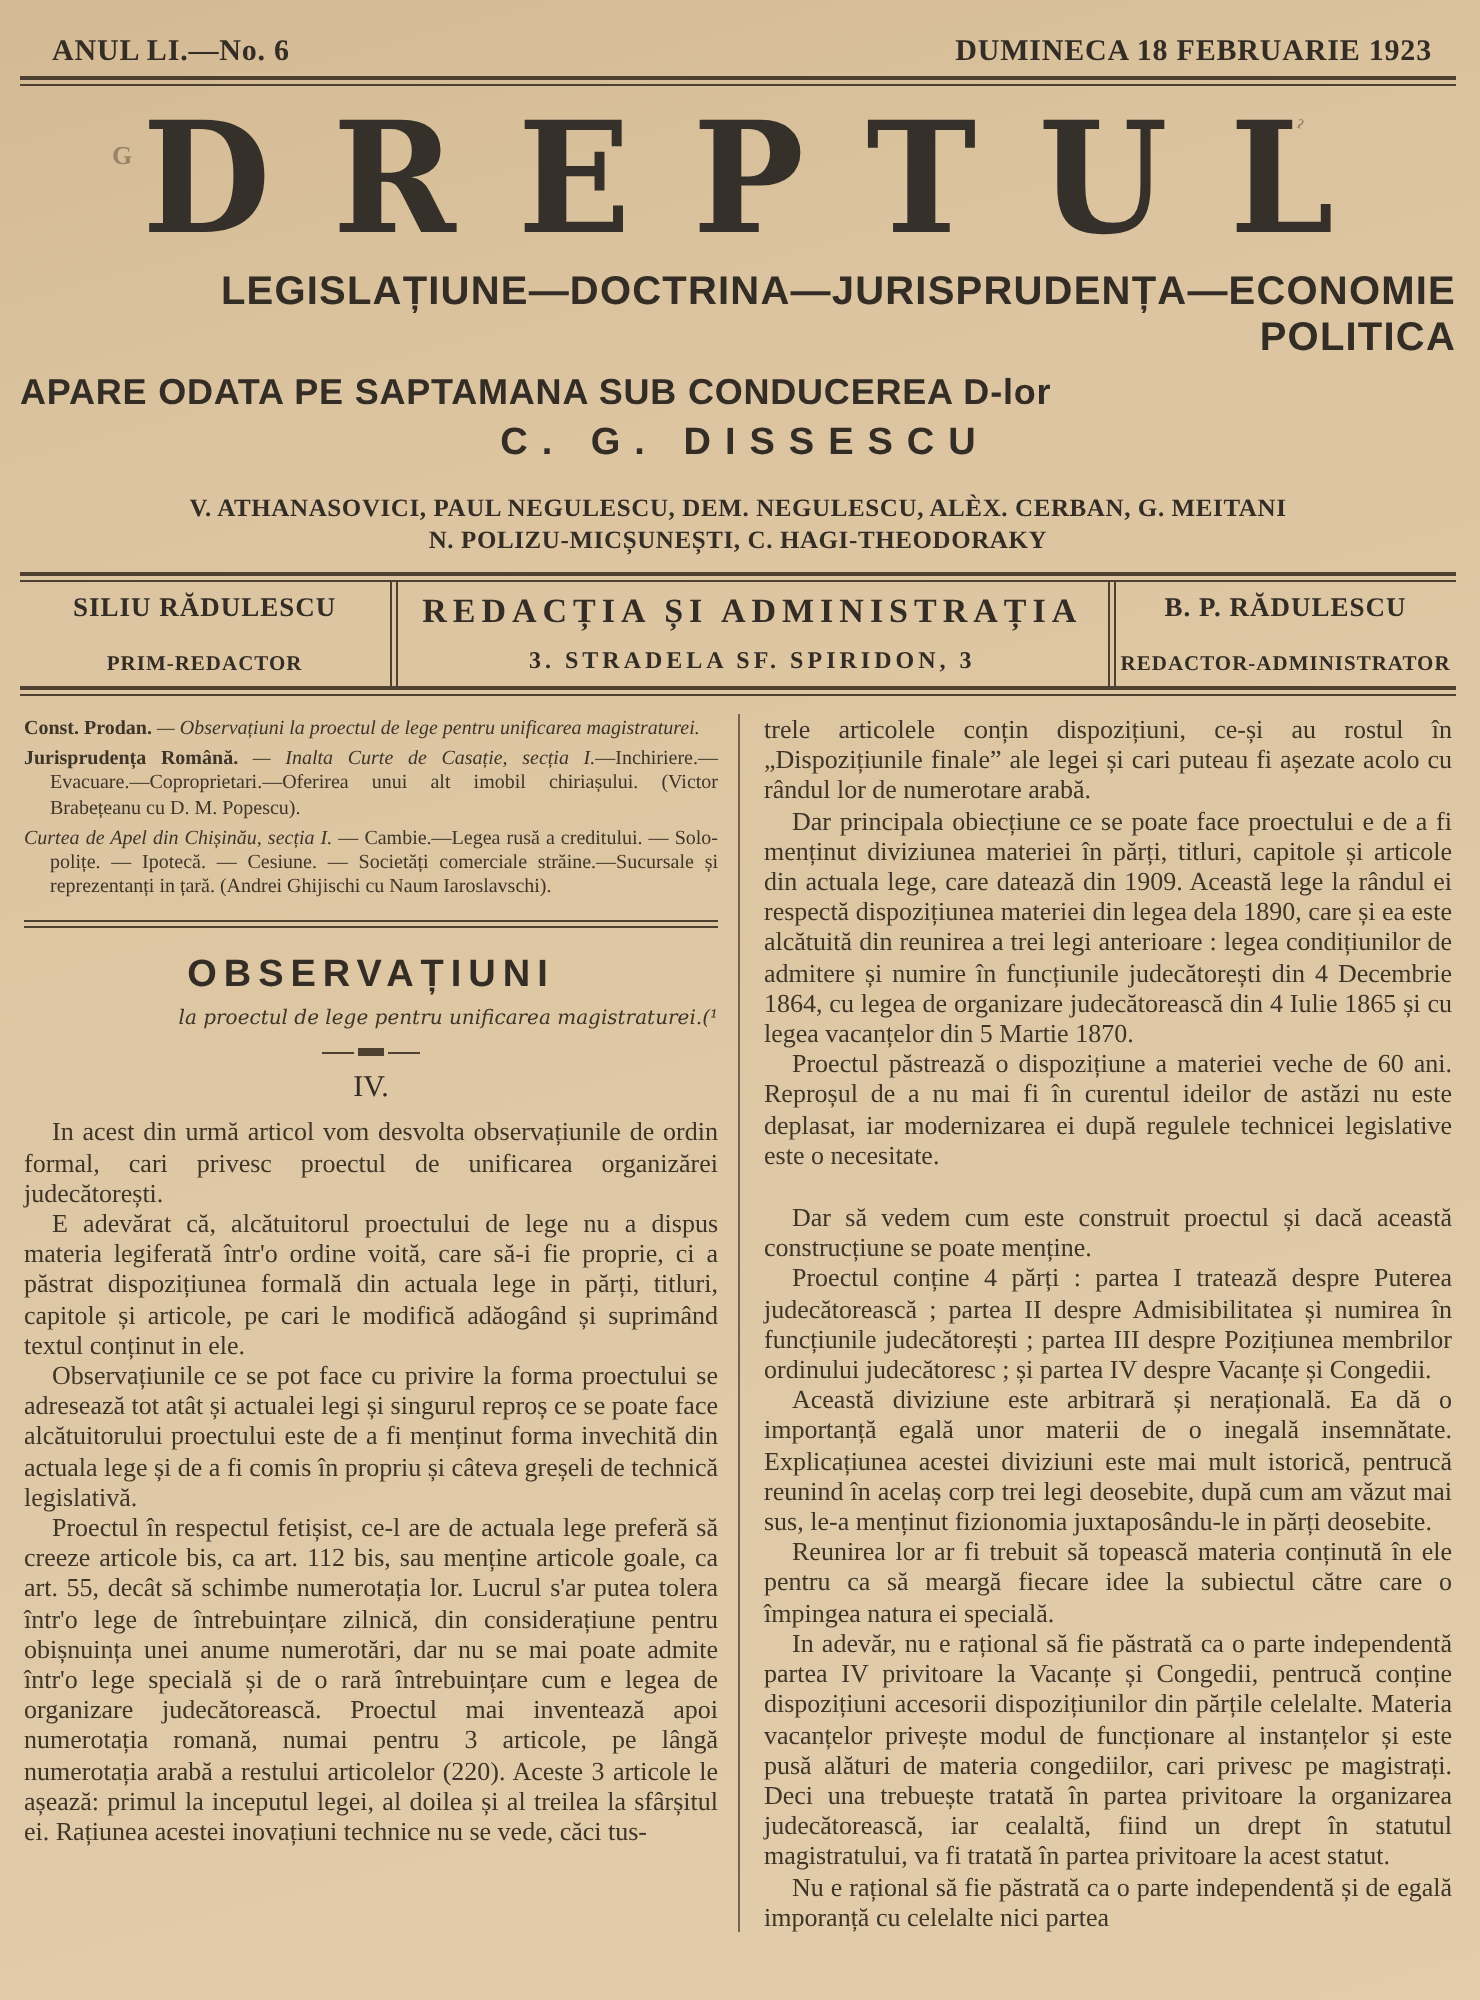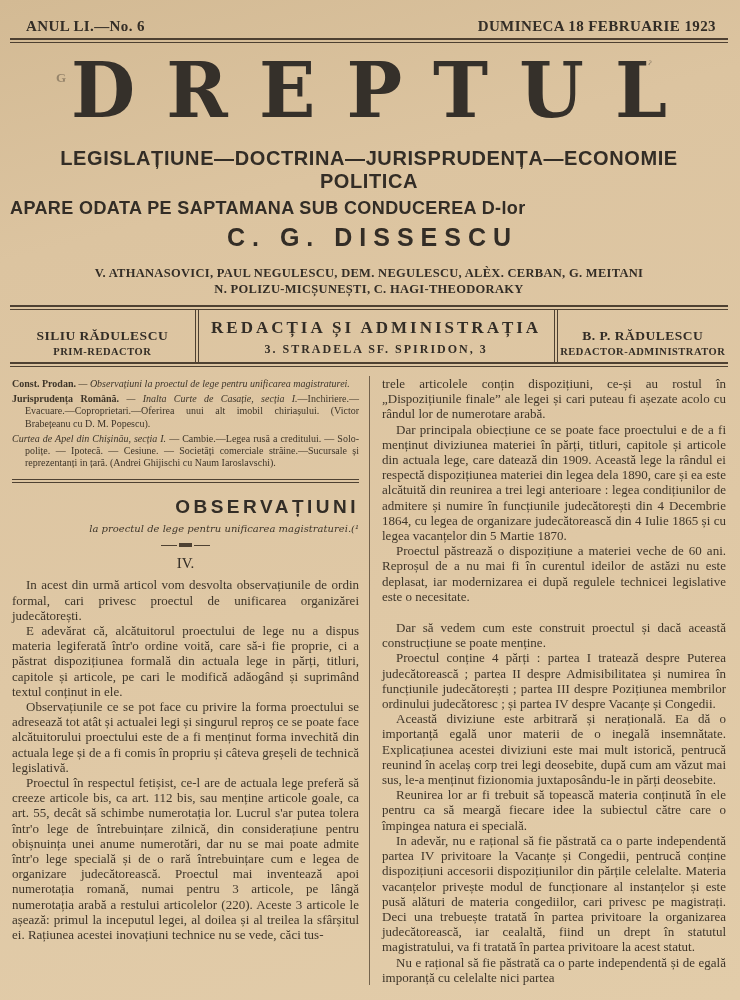--- a/index.html
+++ b/index.html
@@ -34,42 +34,42 @@
   .hr2.thin{height:4px;border-top:1px solid var(--rule);border-bottom:1px solid var(--rule);}
 
   .masthead-title{
     margin:10px 0 2px;padding-left:.42em;
     font-family:"DejaVu Serif", serif;font-weight:bold;
     font-size:74px;line-height:1.0;letter-spacing:.42em;
     text-align:center;color:#35302a;
     transform:scaleY(1.04);
   }
   .masthead-subtitle{
-    margin-top:20px;text-align:center;
+    margin-top:8px;text-align:right;
     font-family:"Liberation Sans", sans-serif;font-weight:bold;
     font-size:20px;letter-spacing:.6px;color:var(--ink-dark);
   }
   .masthead-tagline{
     margin-top:5px;
     font-family:"Liberation Sans", sans-serif;font-weight:bold;
     font-size:18px;letter-spacing:.4px;color:var(--ink-dark);
   }
   .masthead-director{
     margin-top:4px;text-align:center;padding-left:7px;
     font-family:"Liberation Sans", sans-serif;font-weight:bold;
-    font-size:25px;letter-spacing:7px;color:var(--ink-dark);
+    font-size:19px;letter-spacing:7px;color:var(--ink-dark);
   }
   .masthead-editors{
     margin-top:14px;text-align:center;
     font-weight:bold;font-size:12.5px;letter-spacing:.3px;color:var(--ink-dark);
   }
   .masthead-editors.second{margin-top:1px;margin-bottom:8px;}
 
   .band{display:flex;align-items:stretch;min-height:52px;}
-  .band-cell{display:flex;flex-direction:column;justify-content:flex-end;text-align:center;padding:5px 2px;}
+  .band-cell{display:flex;flex-direction:column;justify-content:space-between;text-align:center;padding:5px 2px;}
   .band-cell.left{width:26%;}
   .band-cell.center{width:50%;}
   .band-cell.right{width:24%;}
   .band-sep{width:4px;border-left:1px solid var(--rule);border-right:1px solid var(--rule);}
   .band-name{font-weight:bold;font-size:13.5px;letter-spacing:.5px;color:var(--ink-dark);}
   .band-role{font-weight:bold;font-size:10.5px;letter-spacing:.5px;margin-top:2px;color:var(--ink-dark);}
   .band-title{font-weight:bold;font-size:17px;letter-spacing:3px;color:var(--ink-dark);}
   .band-address{font-weight:bold;font-size:12px;letter-spacing:2px;margin-top:4px;color:var(--ink-dark);}
 
   .cols{display:flex;margin-top:9px;}
@@ -87,21 +87,21 @@
   .summary-entry{
     font-size:10px;line-height:1.22;text-align:justify;
     padding-left:13px;text-indent:-13px;margin-bottom:3px;color:var(--ink);
   }
   .b{font-weight:bold;}
   .it{font-style:italic;}
 
   .summary-rule{margin:10px 0 0;}
 
   .article-heading{
-    margin:13px 0 5px;text-align:right;
+    margin:13px 0 5px;text-align:center;
     font-family:"Liberation Sans", sans-serif;font-weight:bold;
     font-size:19px;letter-spacing:3.5px;color:var(--ink-dark);
   }
   .article-subtitle{
     text-align:right;font-style:italic;
     font-family:"DejaVu Serif", serif;font-size:10px;color:var(--ink);
   }
   .ornament{display:flex;align-items:center;justify-content:center;height:12px;margin:5px 0 2px;}
   .ornament::before,.ornament::after{content:"";width:16px;height:1px;background:var(--rule);}
   .ornament span{width:13px;height:4px;background:var(--rule);margin:0 2px;}

